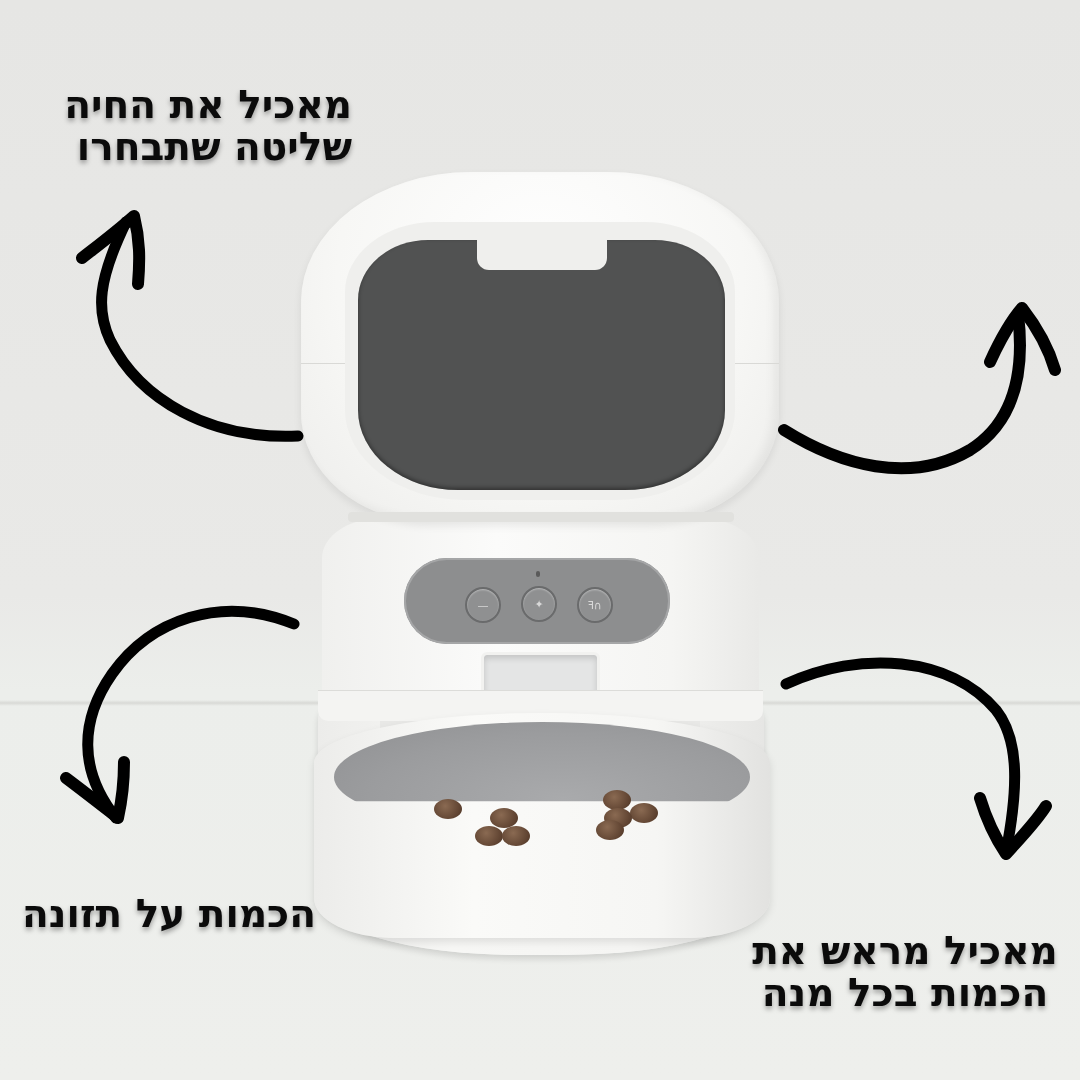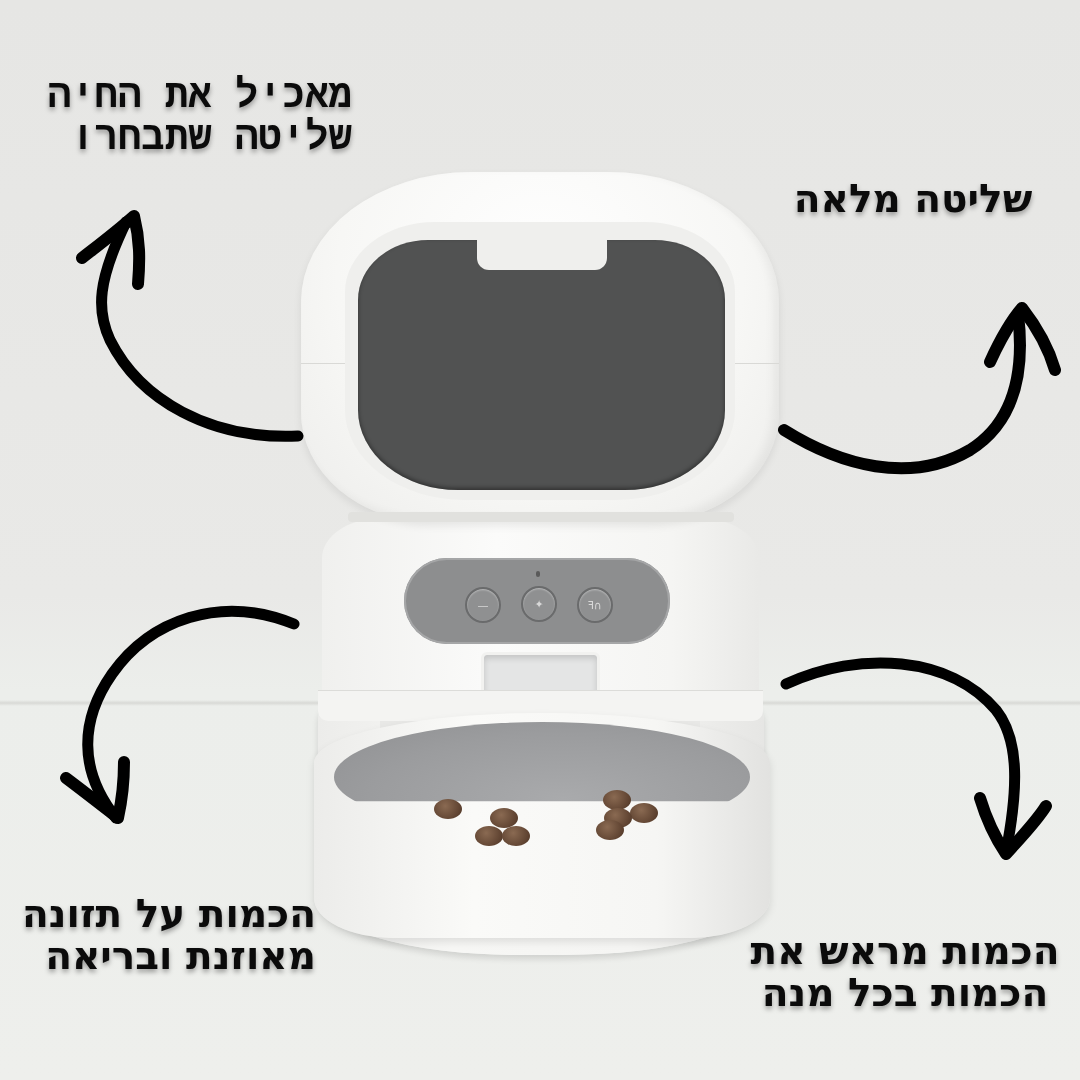--- a/index.html
+++ b/index.html
@@ -3,21 +3,21 @@
 <meta charset="utf-8">
 <style>
   html, body { margin:0; padding:0; }
   body { width:1080px; height:1080px; overflow:hidden; position:relative;
     background: linear-gradient(180deg, #e6e6e4 0%, #e9e9e7 55%, #eceeeb 64%, #eeefec 100%);
     font-family: "DejaVu Sans", "Liberation Sans", sans-serif; }
   .wall-line { position:absolute; left:0; right:0; top:700px; height:6px;
     background: linear-gradient(180deg, rgba(200,200,196,0) 0%, rgba(200,200,196,0.55) 50%, rgba(200,200,196,0) 100%); }
   .caption { position:absolute; direction:rtl; text-align:right; color:#0b0b0b; font-weight:bold;
     font-size:39px; line-height:42px; text-shadow: 0 3px 5px rgba(0,0,0,0.35); white-space:nowrap; }
-  .cap-tl { left:30px; top:76px; width:322px;font-family:Liberation Mono, monospace; }
+  .cap-tl { left:30px; top:84px; width:322px; }
   .cap-tr { left:788px; top:178px; width:250px; text-align:center; }
   .cap-bl { left:16px; top:893px; width:300px; }
   .cap-br { left:746px; top:930px; width:318px; text-align:center; }
   .arrow { position:absolute; }
   
   .feeder { position:absolute; left:0; top:0; width:1080px; height:1080px; }
   .head { position:absolute; left:301px; top:172px; width:478px; height:350px;
     background: radial-gradient(ellipse at 50% 30%, #ffffff 0%, #f7f7f5 60%, #ececea 100%);
     border-radius: 170px 170px 130px 130px / 130px 130px 110px 110px;
     box-shadow: inset -6px -4px 10px rgba(0,0,0,0.05), 0 4px 8px rgba(0,0,0,0.08); }
@@ -61,28 +61,26 @@
 </head>
 <body>
 
 <div class="wall-line"></div>
 
 <div class="caption cap-tl">
   <div>מאכיל את החיה</div>
   <div>שליטה שתבחרו</div>
 </div>
 <div class="caption cap-tr">
-  <div>שליטה מלאה</div>
 </div>
 <div class="caption cap-bl">
   <div>הכמות על תזונה</div>
-  <div>מאוזנת ובריאה</div>
 </div>
 <div class="caption cap-br">
-  <div>הכמות מראש את</div>
+  <div>מאכיל מראש את</div>
   <div>הכמות בכל מנה</div>
 </div>
 
 <svg class="arrow" style="left:60px;top:200px" width="260" height="260" viewBox="0 0 260 260">
   <path d="M238 236 C150 240 80 200 50 140 C36 110 38 80 66 22" fill="none" stroke="#000" stroke-width="11" stroke-linecap="round"></path>
   <path d="M22 58 C40 44 56 32 74 16 C80 40 80 60 78 84" fill="none" stroke="#000" stroke-width="12" stroke-linecap="round" stroke-linejoin="round"></path>
 </svg>
 <svg class="arrow" style="left:770px;top:290px" width="310" height="220" viewBox="0 0 310 220">
   <path d="M14 140 C70 175 140 195 200 160 C240 135 256 90 248 24" fill="none" stroke="#000" stroke-width="12" stroke-linecap="round"></path>
   <path d="M220 72 C230 50 240 32 252 18 C266 36 278 56 285 80" fill="none" stroke="#000" stroke-width="12" stroke-linecap="round" stroke-linejoin="round"></path>

